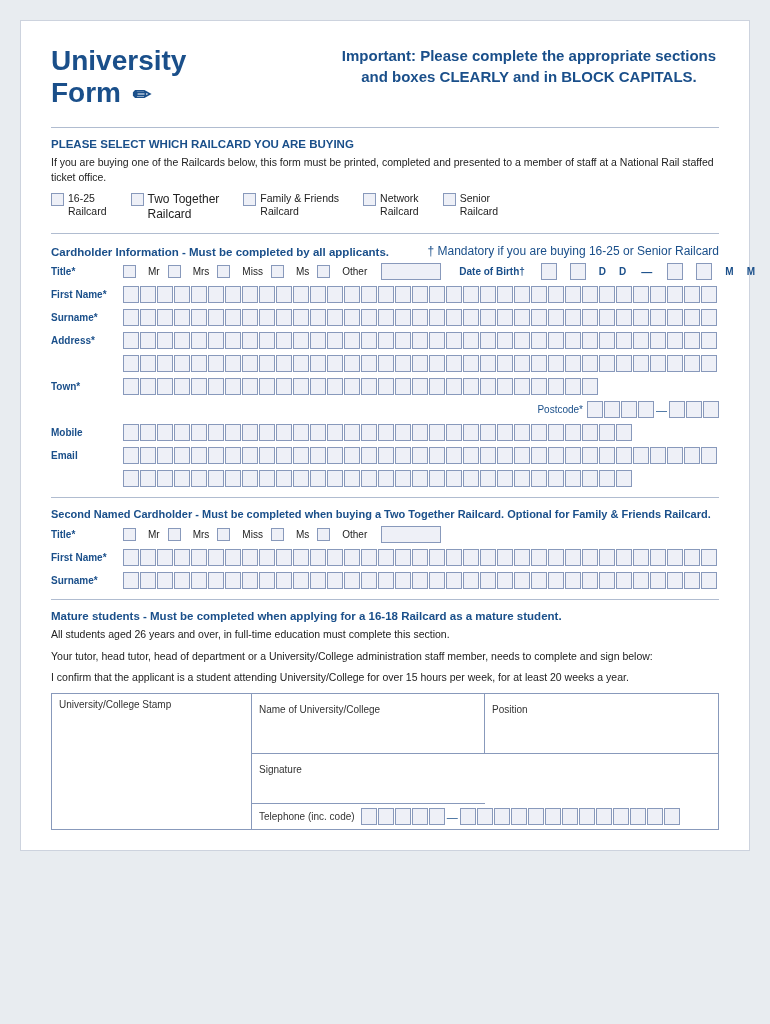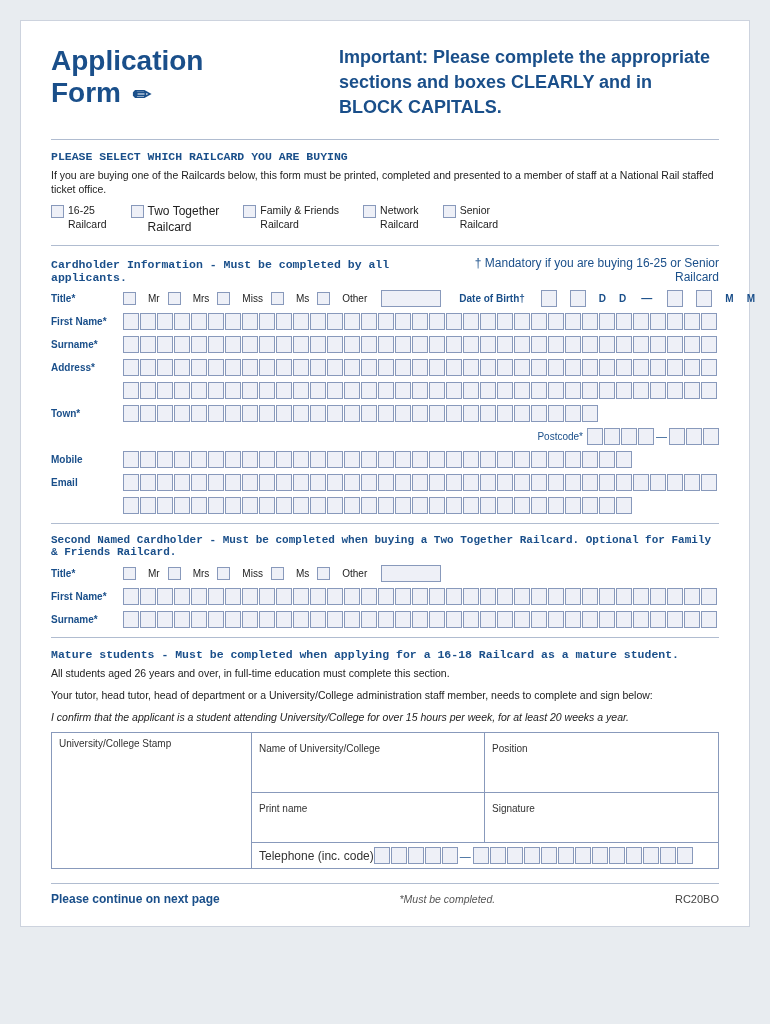--- a/index.html
+++ b/index.html
@@ -33,40 +33,39 @@
       line-height: 1.15;
     }
     .app-title-icon {
       display: inline-block;
       color: #1a4f8a;
       font-size: 22px;
       margin-left: 4px;
     }
     .header-notice {
       color: #1a4f8a;
-      font-size: 18px;
+      font-size: 15px;
       font-weight: bold;
-      text-align: left;
+      text-align: center;
       max-width: 380px;
       line-height: 1.4;
     }
     
     .divider {
       border: none;
       border-top: 1.5px solid #b0bcd0;
       margin: 10px 0;
     }
     
     .section-title {
       color: #1a4f8a;
       font-size: 11.5px;
       font-weight: bold;
       margin-bottom: 5px;
       margin-top: 10px;
-      font-family: Liberation Mono, monospace;
     }
     .section-desc {
       font-size: 10.5px;
       color: #222;
       margin-bottom: 7px;
       line-height: 1.4;
     }
     
     .railcard-row {
       display: flex;
@@ -177,21 +176,20 @@
       font-size: 11px;
       color: #1a4f8a;
       margin: 0 2px;
     }
     .postcode-label {
       font-size: 10px;
       color: #1a4f8a;
     }
     
     .italic-note {
-      font-style: italic;
       font-size: 10.5px;
       color: #222;
       margin-bottom: 6px;
       line-height: 1.4;
     }
     
     .footer {
       display: flex;
       justify-content: space-between;
       align-items: center;
@@ -216,21 +214,21 @@
     .gap1 { gap: 1px; }
   </style>
 </head>
 <body>
 
 <div class="page">
 
   <div class="header">
     <div>
       <div class="app-title">
-        <span>Application</span><br>
+        <span>University</span><br>
         <span>Form</span>
         <span class="app-title-icon">✏</span>
       </div>
     </div>
     <div class="header-notice">Important: Please complete the appropriate sections and boxes CLEARLY and in BLOCK CAPITALS.</div>
   </div>
 
   <hr class="divider">
 
   <div>
@@ -781,29 +779,26 @@
 
       <div style="flex:1;display:grid;grid-template-columns:1fr 1fr;grid-template-rows:60px 50px auto;">
 
         <div style="border-bottom:1px solid #8899bb;border-right:1px solid #8899bb;padding:5px 7px;">
           <span style="font-size:10px;color:#333;">Name of University/College</span>
         </div>
         <div style="border-bottom:1px solid #8899bb;padding:5px 7px;">
           <span style="font-size:10px;color:#333;">Position</span>
         </div>
 
-        <div style="border-bottom:1px solid #8899bb;border-right:1px solid #8899bb;padding:5px 7px;">
-          <span style="font-size:10px;color:#333;">Print name</span>
-        </div>
         <div style="border-bottom:1px solid #8899bb;padding:5px 7px;">
           <span style="font-size:10px;color:#333;">Signature</span>
         </div>
 
         <div style="grid-column:1/3;padding:4px 7px;display:flex;align-items:center;">
-          <span style="font-size:12px;color:#333;">Telephone (inc. code)</span>
+          <span style="font-size:10px;color:#333;margin-right:6px;">Telephone (inc. code)</span>
           <div class="letter-boxes gap1">
             <div class="lbox"></div>
               <div class="lbox"></div>
               <div class="lbox"></div>
               <div class="lbox"></div>
               <div class="lbox"></div>
           </div>
           <span class="dash-sep" style="color:#1a4f8a;">—</span>
           <div class="letter-boxes gap1">
             <div class="lbox"></div>
@@ -818,19 +813,14 @@
               <div class="lbox"></div>
               <div class="lbox"></div>
               <div class="lbox"></div>
               <div class="lbox"></div>
           </div>
         </div>
       </div>
     </div>
   </div>
 
-  <div class="footer">
-    <span class="footer-continue">Please continue on next page</span>
-    <span class="footer-must">*Must be completed.</span>
-    <span class="footer-code">RC20BO</span>
-  </div>
 
 </div>
 
 </body></html>

